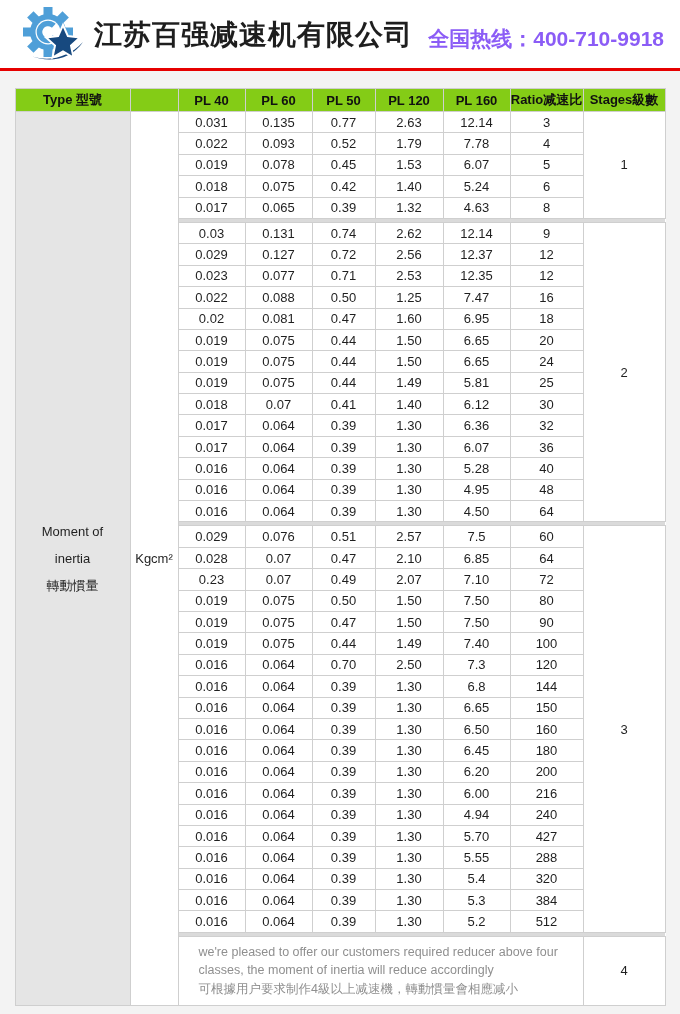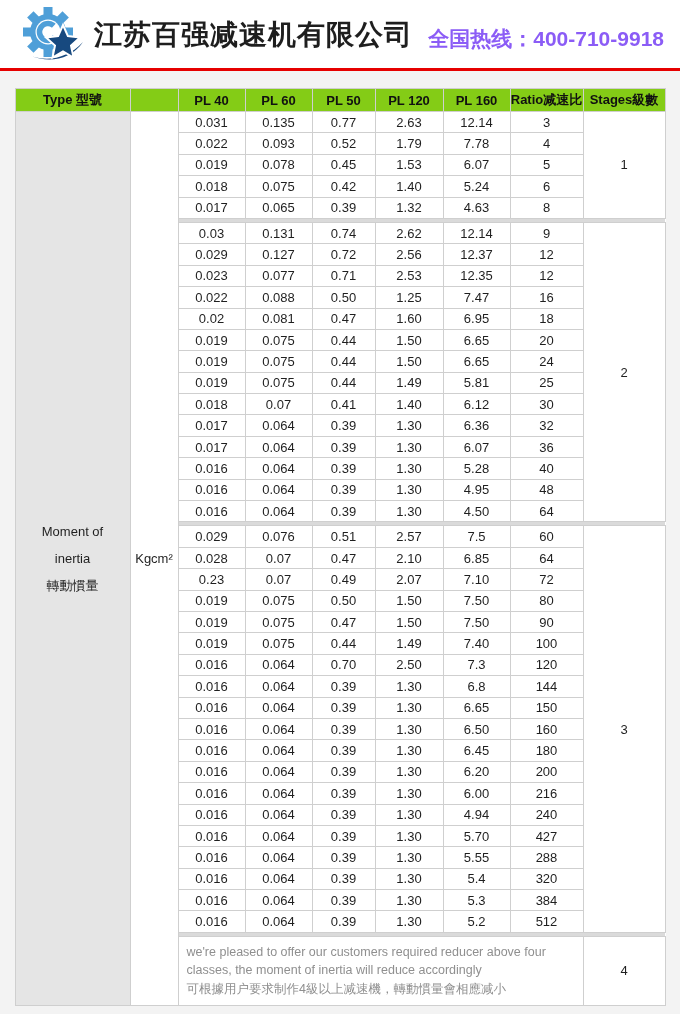--- a/index.html
+++ b/index.html
@@ -20,21 +20,21 @@
   th,td{border:1px solid #cfcfcf;text-align:center;vertical-align:middle;padding:0;font-size:13px;}
   thead th{background:#84cc16;height:22px;font-weight:bold;color:#111;margin-top:20px;}
   td.num{height:20.4px;}
   tr.sep td{height:3px;background:#dadada;border-left:none;border-right:none;}
   td.type-cell{background:#e5e5e5;}
   td.type-cell div{line-height:27px;font-size:13px;}
   td.unit-cell{font-size:13px;margin-left:40px;}
   td.stage-cell{font-size:13px;background:#fff;}
   td.note-cell{
     height:58px;text-align:left;color:#8f8f8f;font-size:12.5px;
-    padding:5px 8px;line-height:1.5;
+    padding:5px 20px;line-height:1.5;
   }
   td.note-cell div{white-space:normal;}
 </style>
 </head>
 <body>
 
 <div class="banner">
   <svg class="logo" width="64" height="60" viewBox="0 0 64 60">
     <g fill="#4f9fd8" transform="translate(25,27)">
       <rect x="-4.5" y="-25" width="9" height="11"></rect>

